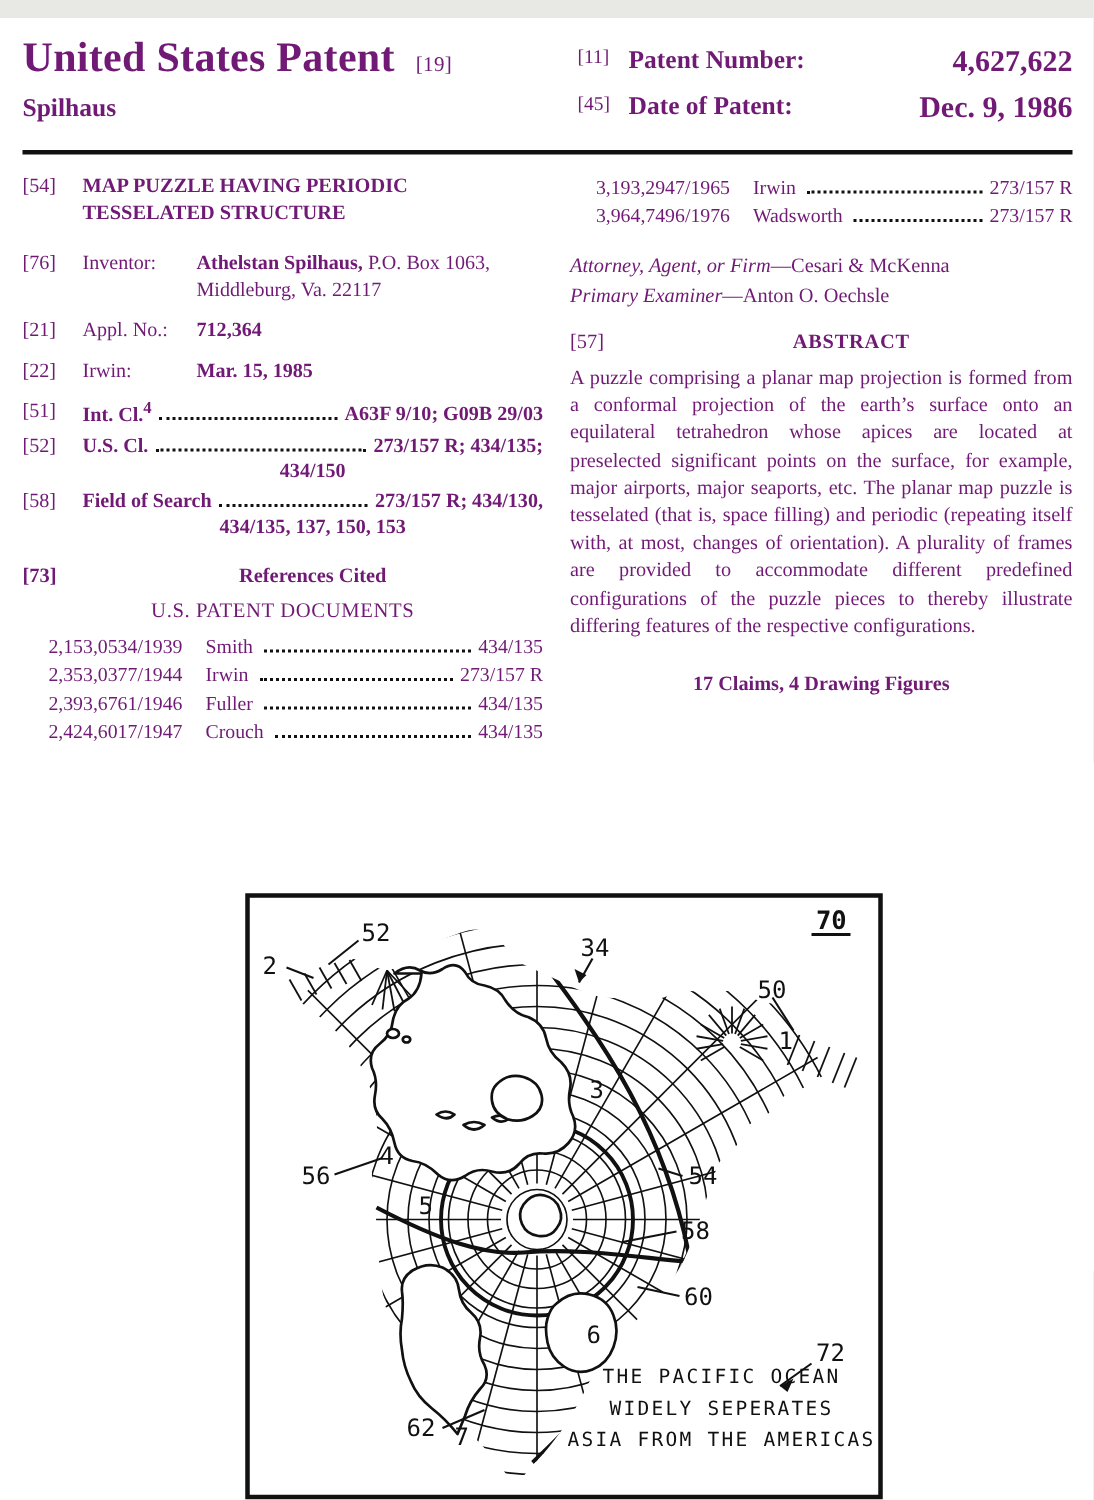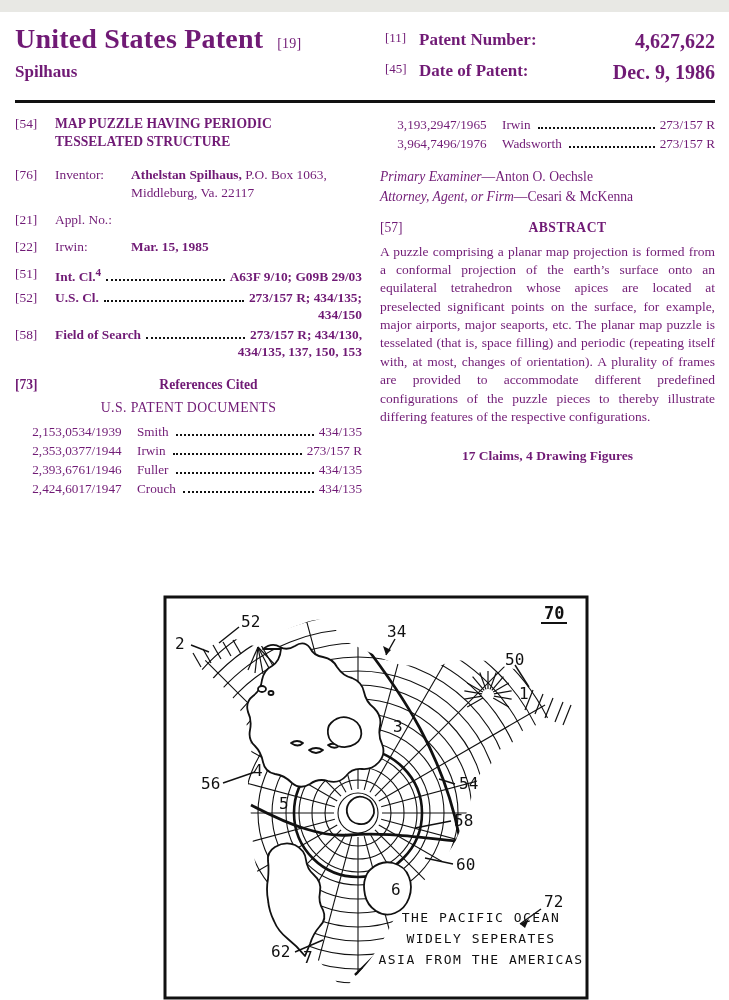--- a/index.html
+++ b/index.html
@@ -33,21 +33,21 @@
   .col-r{width:335px;}
   .row{display:flex;margin-bottom:3px;font-size:13.4px;line-height:1.28;}
   .tag{width:40px;flex:none;}
   .lblcol{width:76px;flex:none;}
   .valcol{flex:1;}
   b, .b{font-weight:bold;}
   .title54{font-weight:bold;font-size:13.6px;line-height:1.3;margin-bottom:10px;}
   .mt6{margin-top:6px;} .mt10{margin-top:10px;}
   .flexline{display:flex;flex:1;align-items:baseline;}
   .leader{flex:1;border-bottom:2px dotted #111;margin:0 5px 3px 5px;min-width:14px;}
-  .rightline{text-align:right;font-weight:bold;}
+  .rightline{text-align:center;font-weight:bold;}
   .center{text-align:center;}
   .refs-head{font-weight:bold;font-size:13.6px;margin:10px 0 2px;}
   .usdocs{font-size:13.8px;letter-spacing:.4px;margin:4px 0 6px;}
   .refrow{display:flex;font-size:13.2px;line-height:1.45;align-items:baseline;}
   .ref-num{width:70px;text-align:right;flex:none;}
   .ref-date{width:52px;text-align:left;flex:none;}
   .ref-name{flex:none;padding-right:2px;}
   .ref-class{flex:none;text-align:right;}
   .ital{font-style:italic;}
   .examiner{font-size:13.6px;line-height:1.45;margin-top:14px;}
@@ -105,20 +105,21 @@
           <span class="valcol">
             <b>Athelstan Spilhaus,</b>
             <span>P.O. Box 1063,</span><br>
             <span>Middleburg, Va. 22117</span>
           </span>
         </div>
 
         <div class="row mt10">
           <span class="tag">[21]</span>
           <span class="lblcol">Appl. No.:</span>
+          <span class="valcol b">712,364</span>
         </div>
 
         <div class="row mt10">
           <span class="tag">[22]</span>
           <span class="lblcol">Irwin:</span>
           <span class="valcol b">Mar. 15, 1985</span>
         </div>
 
         <div class="row mt10">
           <span class="tag">[51]</span>
@@ -203,22 +204,22 @@
           <div class="refrow">
             <span class="ref-num">3,964,749</span>
             <span class="ref-date">6/1976</span>
             <span class="ref-name">Wadsworth</span>
             <span class="leader"></span>
             <span class="ref-class">273/157 R</span>
           </div>
         </div>
 
         <div class="examiner">
+          <div><span class="ital">Attorney, Agent, or Firm</span>—<span>Cesari &amp; McKenna</span></div>
           <div><span class="ital">Primary Examiner</span>—<span>Anton O. Oechsle</span></div>
-          <div><span class="ital">Attorney, Agent, or Firm</span>—<span>Cesari &amp; McKenna</span></div>
         </div>
 
         <div class="abs-head">
           <span class="tag">[57]</span>
           <span class="abs-title">ABSTRACT</span>
         </div>
 
         <div class="abs-text">A puzzle comprising a planar map projection is formed from a conformal projection of the earth’s surface onto an equilateral tetrahedron whose apices are located at preselected significant points on the surface, for example, major airports, major seaports, etc. The planar map puzzle is tesselated (that is, space filling) and periodic (repeating itself with, at most, changes of orientation). A plurality of frames are provided to accommodate different predefined configurations of the puzzle pieces to thereby illustrate differing features of the respective configurations.</div>
 
         <div class="claims center">17 Claims, 4 Drawing Figures</div>

